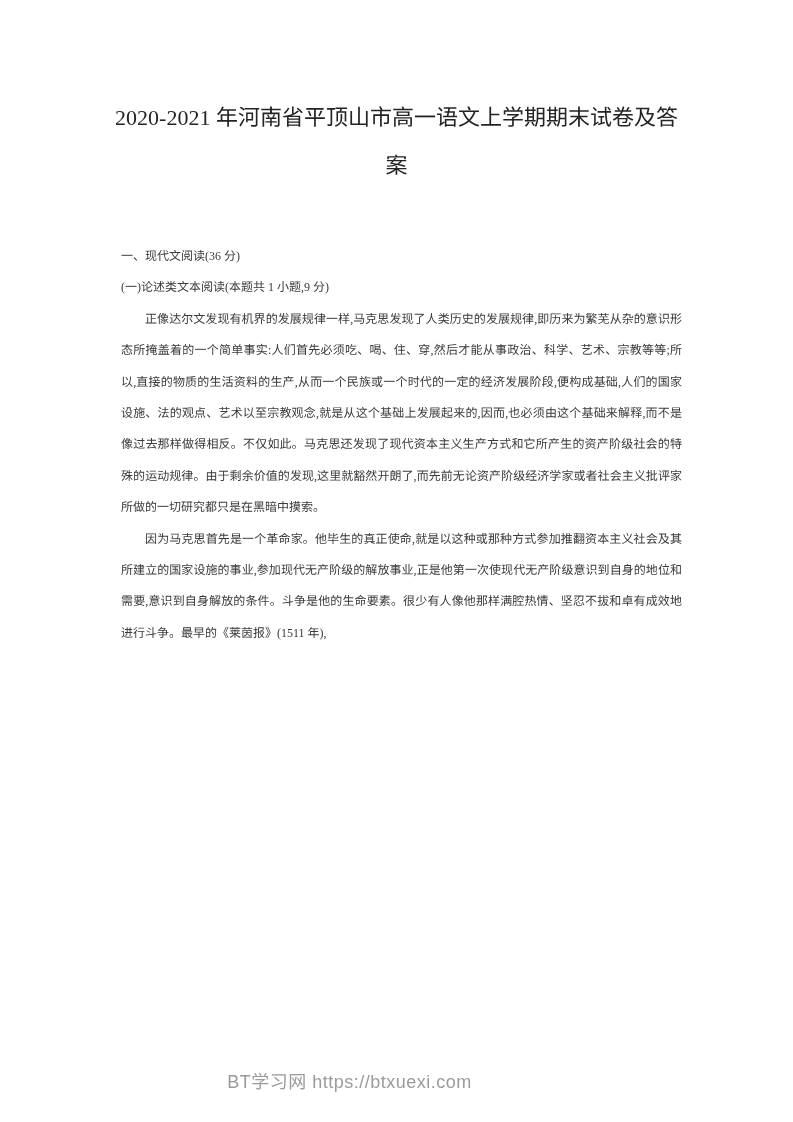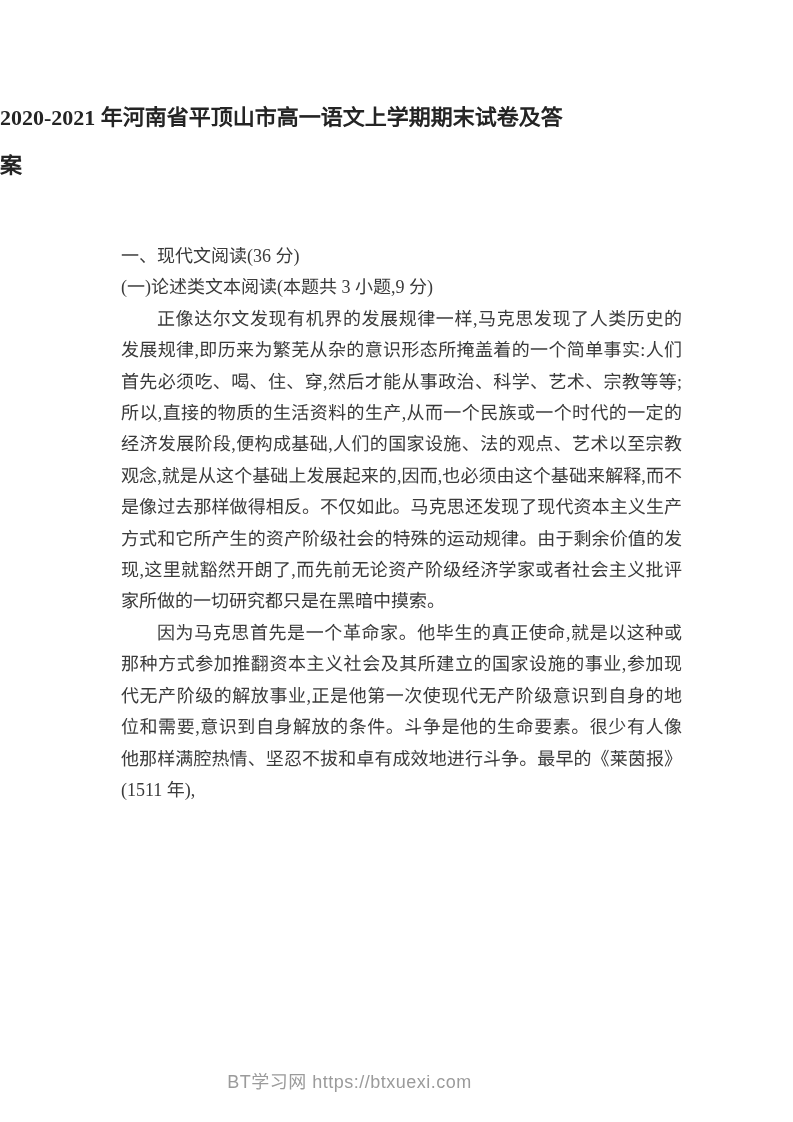--- a/index.html
+++ b/index.html
@@ -14,37 +14,37 @@
     background: #ffffff;
     overflow: hidden;
     font-family: "Liberation Serif", serif;
   }
   .doc-title {
     position: absolute;
     top: 94px;
     left: 0;
     width: 793px;
     margin: 0;
-    text-align: left;
+    text-align: center;
     font-size: 22px;
-    font-weight: bold;
+    font-weight: normal;
     color: #242424;
     line-height: 48px;
     font-family: "Liberation Serif", serif;
   }
   .doc-title .title-line {
     display: block;
     white-space: nowrap;
   }
   .doc-body {
     position: absolute;
     top: 241px;
     left: 121px;
     width: 561px;
-    font-size: 18px;
+    font-size: 12px;
     line-height: 31.4px;
     color: #3a3a3a;
     text-align: justify;
   }
   .doc-body p {
     margin: 0;
     padding: 0;
   }
   .doc-body p.para {
     text-indent: 2em;
@@ -67,21 +67,21 @@
 
 <div class="page">
 
   <h1 class="doc-title">
     <span class="title-line">2020-2021 年河南省平顶山市高一语文上学期期末试卷及答</span>
     <span class="title-line">案</span>
   </h1>
 
   <div class="doc-body">
     <p class="heading">一、现代文阅读(36 分)</p>
-    <p class="heading">(一)论述类文本阅读(本题共 3 小题,9 分)</p>
+    <p class="heading">(一)论述类文本阅读(本题共 1 小题,9 分)</p>
     <p class="para">正像达尔文发现有机界的发展规律一样,马克思发现了人类历史的发展规律,即历来为繁芜从杂的意识形态所掩盖着的一个简单事实:人们首先必须吃、喝、住、穿,然后才能从事政治、科学、艺术、宗教等等;所以,直接的物质的生活资料的生产,从而一个民族或一个时代的一定的经济发展阶段,便构成基础,人们的国家设施、法的观点、艺术以至宗教观念,就是从这个基础上发展起来的,因而,也必须由这个基础来解释,而不是像过去那样做得相反。不仅如此。马克思还发现了现代资本主义生产方式和它所产生的资产阶级社会的特殊的运动规律。由于剩余价值的发现,这里就豁然开朗了,而先前无论资产阶级经济学家或者社会主义批评家所做的一切研究都只是在黑暗中摸索。</p>
     <p class="para">因为马克思首先是一个革命家。他毕生的真正使命,就是以这种或那种方式参加推翻资本主义社会及其所建立的国家设施的事业,参加现代无产阶级的解放事业,正是他第一次使现代无产阶级意识到自身的地位和需要,意识到自身解放的条件。斗争是他的生命要素。很少有人像他那样满腔热情、坚忍不拔和卓有成效地进行斗争。最早的《莱茵报》(1511 年),</p>
   </div>
 
   <div class="doc-footer">
     <span>BT学习网 https://btxuexi.com</span>
   </div>
 
 </div>
 

